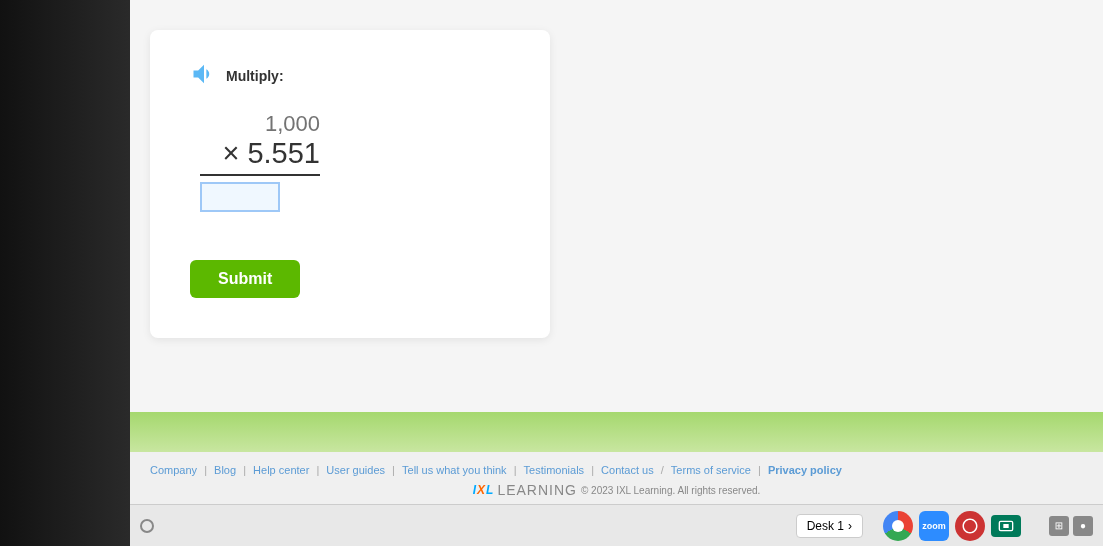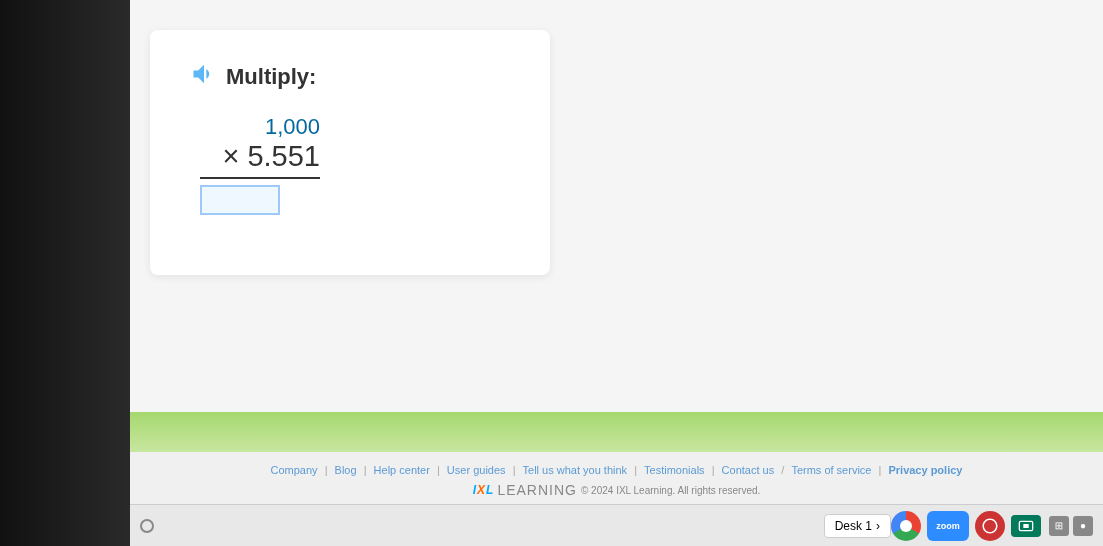--- a/index.html
+++ b/index.html
@@ -52,34 +52,34 @@
       padding: 30px 40px 40px 40px;
       min-width: 400px;
       box-shadow: 0 2px 8px rgba(0,0,0,0.08);
     }
 
     .problem-title {
       display: flex;
       align-items: center;
       gap: 8px;
       margin-bottom: 20px;
-      font-size: 22px;
+      font-size: 14px;
       font-weight: bold;
       color: #333;
     }
 
     .math-display {
       margin-left: 10px;
       margin-bottom: 20px;
     }
 
     .math-top {
       font-size: 22px;
       font-weight: 500;
-      color: #0369a1;
+      color: #737373;
       text-align: right;
       width: 120px;
     }
 
     .math-multiplier {
       font-size: 29px;
       font-weight: 500;
       color: #333;
       text-align: right;
       width: 120px;
@@ -115,21 +115,21 @@
     
     .green-band {
       height: 40px;
       background: linear-gradient(to bottom, #a5d86e, #c8e6a0);
     }
 
     
     .footer {
       background: #f0f0f0;
       padding: 12px 20px 6px 20px;
-      text-align: center;
+      text-align: left;
     }
 
     .footer-links {
       font-size: 11px;
       color: #5b9bd5;
       margin-bottom: 6px;
     }
 
     .footer-links span {
       color: #aaa;
@@ -167,21 +167,21 @@
     .ixl-x { color: #ff6600; font-style: italic; }
     .ixl-l { color: #00aaff; font-style: italic; }
 
     
     .taskbar {
       background: #e8e8e8;
       height: 42px;
       display: flex;
       align-items: center;
       padding: 0 10px;
-      gap: 0;
+      gap: 20px;
       border-top: 1px solid #ccc;
       position: relative;
     }
 
     .taskbar-circle {
       width: 14px;
       height: 14px;
       border-radius: 50%;
       border: 2px solid #888;
       flex-shrink: 0;
@@ -231,21 +231,21 @@
       background: white;
       border-radius: 50%;
     }
 
     .zoom-icon {
       background: #2d8cff;
       color: white;
       font-size: 9px;
       font-weight: bold;
       border-radius: 6px;
-      width: 42px;
+      width: 30px;
       height: 30px;
     }
 
     .red-circle-icon {
       background: #cc0000;
       color: white;
       font-size: 14px;
     }
 
     .taskbar-right-icons {
@@ -286,20 +286,23 @@
         </span>
         <span>Multiply:</span>
       </div>
 
       <div class="math-display">
         <div class="math-top">1,000</div>
         <div class="math-multiplier">× 5.551</div>
         <input class="answer-input" type="text" placeholder="" style="">
       </div>
 
+      <div>
+        <button class="submit-btn">Submit</button>
+      </div>
 
     </div>
   </div>
 
   <div class="green-band"></div>
 
   <div class="footer">
     <div class="footer-links">
       <a href="#">Company</a>
       <span> | </span>
@@ -319,21 +322,21 @@
       <span> | </span>
       <a href="#" class="bold"><strong>Privacy policy</strong></a>
     </div>
     <div class="footer-brand">
       <span class="ixl-logo">
         <span class="ixl-i">I</span>
           <span class="ixl-x">X</span>
           <span class="ixl-l">L</span>
       </span>
       <span style="font-size:14px;color:#888;letter-spacing:1px;">LEARNING</span>
-      <span>© 2024 IXL Learning. All rights reserved.</span>
+      <span>© 2023 IXL Learning. All rights reserved.</span>
     </div>
   </div>
 
   <div class="taskbar">
     <div class="taskbar-circle"></div>
 
     <div class="taskbar-spacer"></div>
 
     <div class="desk-tab">
       <span>Desk 1</span>

